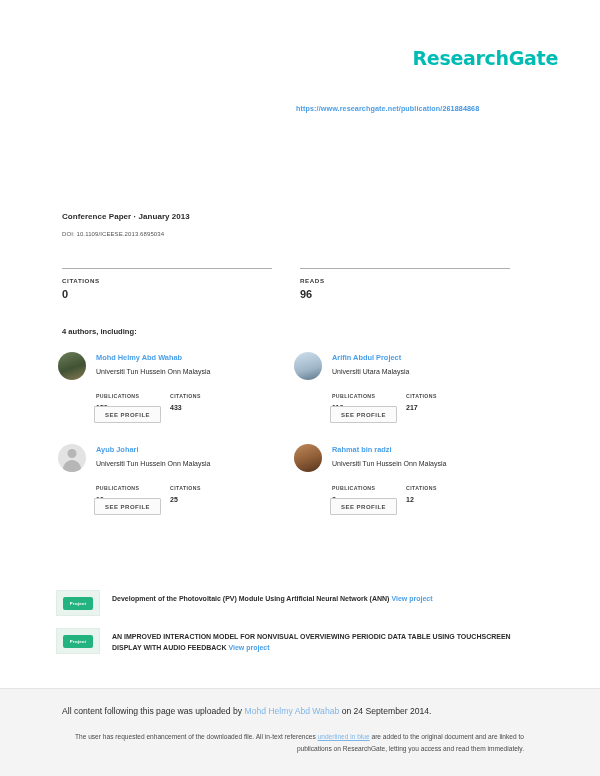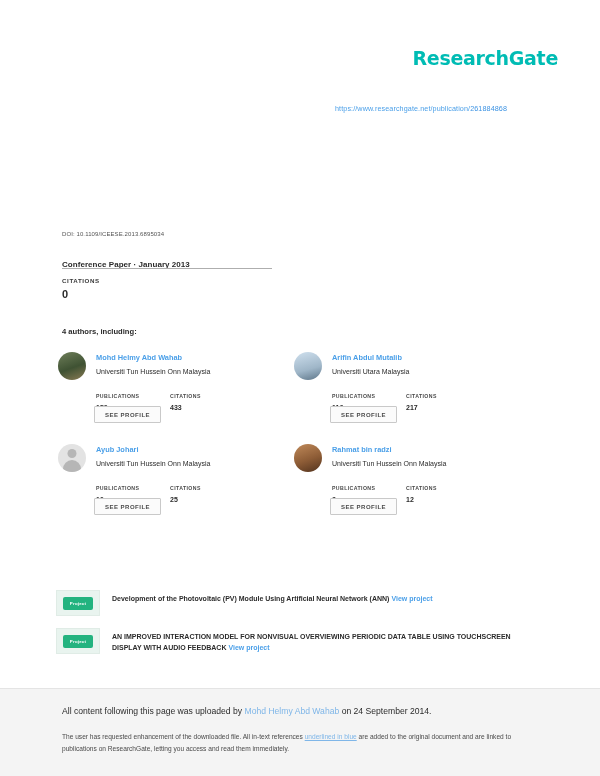--- a/index.html
+++ b/index.html
@@ -23,33 +23,31 @@
   .rg-logo {
     position:absolute; right:42px; top:47px;
     font-size:19px; font-weight:bold; letter-spacing:-0.3px;
     color:#00bcb4;
     font-family:"DejaVu Sans", sans-serif;
   }
 
   
   .url-line {
     position:absolute; left:296px; top:104px;
-    font-size:7.2px; font-weight:normal; letter-spacing:0.1px;
+    font-size:7.2px; font-weight:bold; letter-spacing:0.1px;
     color:#4a9fe8;
     white-space:nowrap;
-    margin-left:39px;
   }
   .url-line .num { color:#3d93e3; }
 
   
   .meta-type {
     position:absolute; left:62px; top:212px;
     font-size:8px; font-weight:bold; color:#2b2b2b;
     letter-spacing:0.05px;
-    margin-top:48px;
   }
   .meta-doi {
     position:absolute; left:62px; top:231px;
     font-size:6px; color:#555; letter-spacing:0.1px;
   }
 
   
   .stat { position:absolute; }
   .stat .rule {
     width:210px; height:1px; background:#aeaeae;
@@ -154,20 +152,21 @@
   }
   .proj-text .view {
     color:#4a9fe8;
   }
 
   
   .footer {
     position:absolute; left:0; top:688px; width:600px; height:88px;
     background:#f4f4f4;
     border-top:1px solid #e4e4e4;
+    text-align:right;
   }
   .footer-line1 {
     position:absolute; left:62px; top:17px;
     font-size:8.6px; color:#2b2b2b;
   }
   .footer-line1 .link { color:#7fb6e8; }
   .footer-line2 {
     position:absolute; left:62px; top:42px; width:462px;
     font-size:6.6px; color:#4a4a4a; line-height:1.75;
   }
@@ -188,20 +187,25 @@
 
   <div class="meta-type">Conference Paper · January 2013</div>
   <div class="meta-doi">DOI: 10.1109/ICEESE.2013.6895034</div>
 
   <div class="stat" id="stat-citations">
     <div class="rule"></div>
     <div class="label">CITATIONS</div>
     <div class="value">0</div>
   </div>
 
+  <div class="stat" id="stat-reads">
+    <div class="rule"></div>
+    <div class="label">READS</div>
+    <div class="value">96</div>
+  </div>
 
   <div class="authors-title">4 authors, including:</div>
 
   <div class="author" id="author-0">
     <div class="avatar a-green"></div>
     <div class="a-name">Mohd Helmy Abd Wahab</div>
     <div class="a-affil">Universiti Tun Hussein Onn Malaysia</div>
     <div class="a-stats">
       <span class="a-stat">
         <span class="s-label">PUBLICATIONS</span>
@@ -209,21 +213,21 @@
       </span><span class="a-stat">
         <span class="s-label">CITATIONS</span>
         <div class="s-value">433</div>
       </span>
     </div>
     <div class="see-profile">SEE PROFILE</div>
   </div>
 
   <div class="author" id="author-1">
     <div class="avatar a-blue"></div>
-    <div class="a-name">Arifin Abdul Mutalib</div>
+    <div class="a-name">Arifin Abdul Project</div>
     <div class="a-affil">Universiti Utara Malaysia</div>
     <div class="a-stats">
       <span class="a-stat">
         <span class="s-label">PUBLICATIONS</span>
         <div class="s-value">116</div>
       </span><span class="a-stat">
         <span class="s-label">CITATIONS</span>
         <div class="s-value">217</div>
       </span>
     </div>

